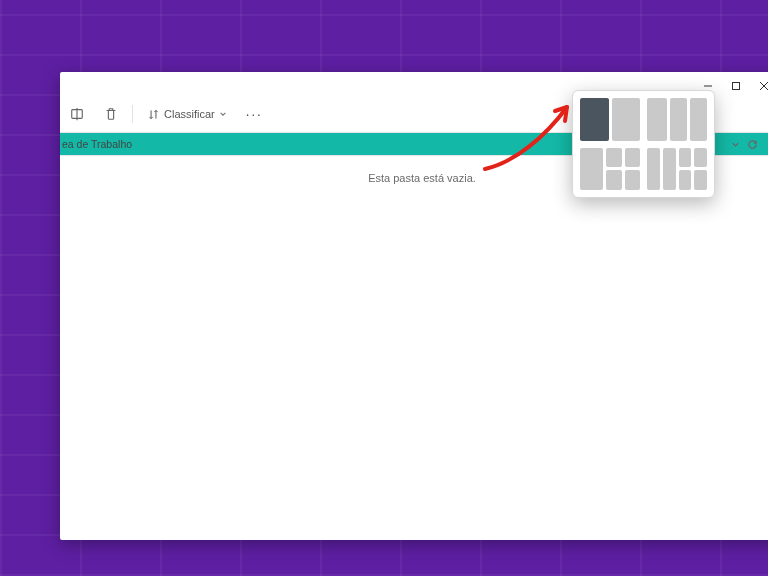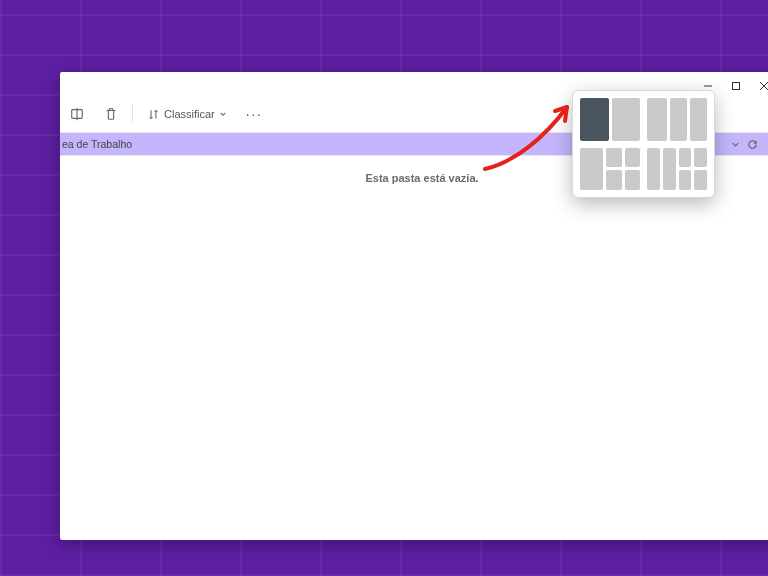--- a/index.html
+++ b/index.html
@@ -63,36 +63,36 @@
   .spacer { flex: 1; }
 
   
   .crumb-row {
     position: absolute; top: 60px; left: 0; right: 16px; height: 24px;
     border-top: 1px solid #e5e5e5;
     border-bottom: 1px solid #e5e5e5;
     display: flex; align-items: center;
     font-size: 10.5px; color: #444;
     padding-left: 2px;
-    background: #c4b5fd;
+    background: #14b8a6;
   }
   .crumb-spacer { flex: 1; }
   .crumb-right {
     display: flex; align-items: center; gap: 6px;
     padding-right: 10px;
     color: #666;
   }
   .crumb-right svg { width: 11px; height: 11px; stroke: #666; stroke-width: 1.3; fill: none; }
 
   .content {
     position: absolute; top: 84px; left: 0; right: 0; bottom: 0;
     display: flex; align-items: flex-start; justify-content: center;
     padding-top: 16px;
   }
-  .empty-msg { font-size: 11px; color: #6a6a6a; font-weight: bold; }
+  .empty-msg { font-size: 11px; color: #6a6a6a; }
 
   
   .snap-popup {
     position: absolute;
     left: 572px; top: 90px;
     width: 143px; height: 108px;
     background: #fff;
     border: 1px solid #d8d8d8;
     border-radius: 6px;
     box-shadow: 0 6px 20px rgba(0,0,0,0.28);

